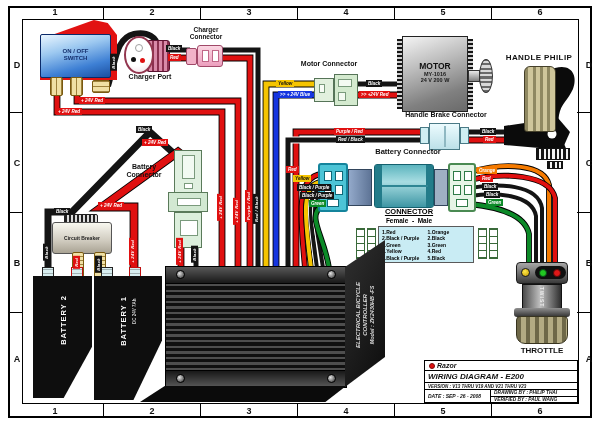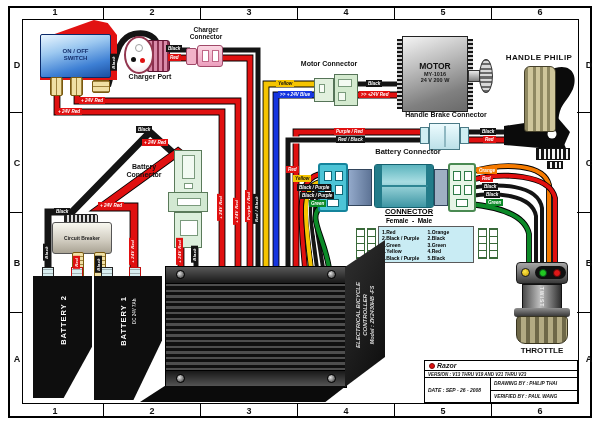--- a/index.html
+++ b/index.html
@@ -282,20 +282,21 @@
   </div>
   <div class="comp" style="left:514px;top:308px;width:56px;height:9px;background:linear-gradient(180deg,#909090,#303030);border-radius:3px"></div>
   <div class="comp" style="left:516px;top:316px;width:52px;height:28px;background:repeating-linear-gradient(90deg,#6e6848 0 4px,#b3ab83 4px 9px);border:1px solid #38341f;border-radius:4px 4px 9px 9px"></div>
   <div class="lbl" style="left:504px;top:347px;width:76px;font-size:8px">THROTTLE</div>
 
   <div class="tblock">
     <div class="tb-r1">
       <div class="tb-logo-dot"></div>
       <div class="tb-brand">Razor</div>
     </div>
+    <div class="tb-r2">WIRING DIAGRAM - E200</div>
     <div class="tb-r3">VERSION : V13 THRU V19 AND V21 THRU V23</div>
     <div class="tb-r4">
       <div class="tb-date">DATE : SEP - 26 - 2008</div>
       <div class="tb-right">
         <div>DRAWING BY : PHILIP THAI</div>
         <div>VERIFIED BY : PAUL WANG</div>
       </div>
     </div>
   </div>
 

